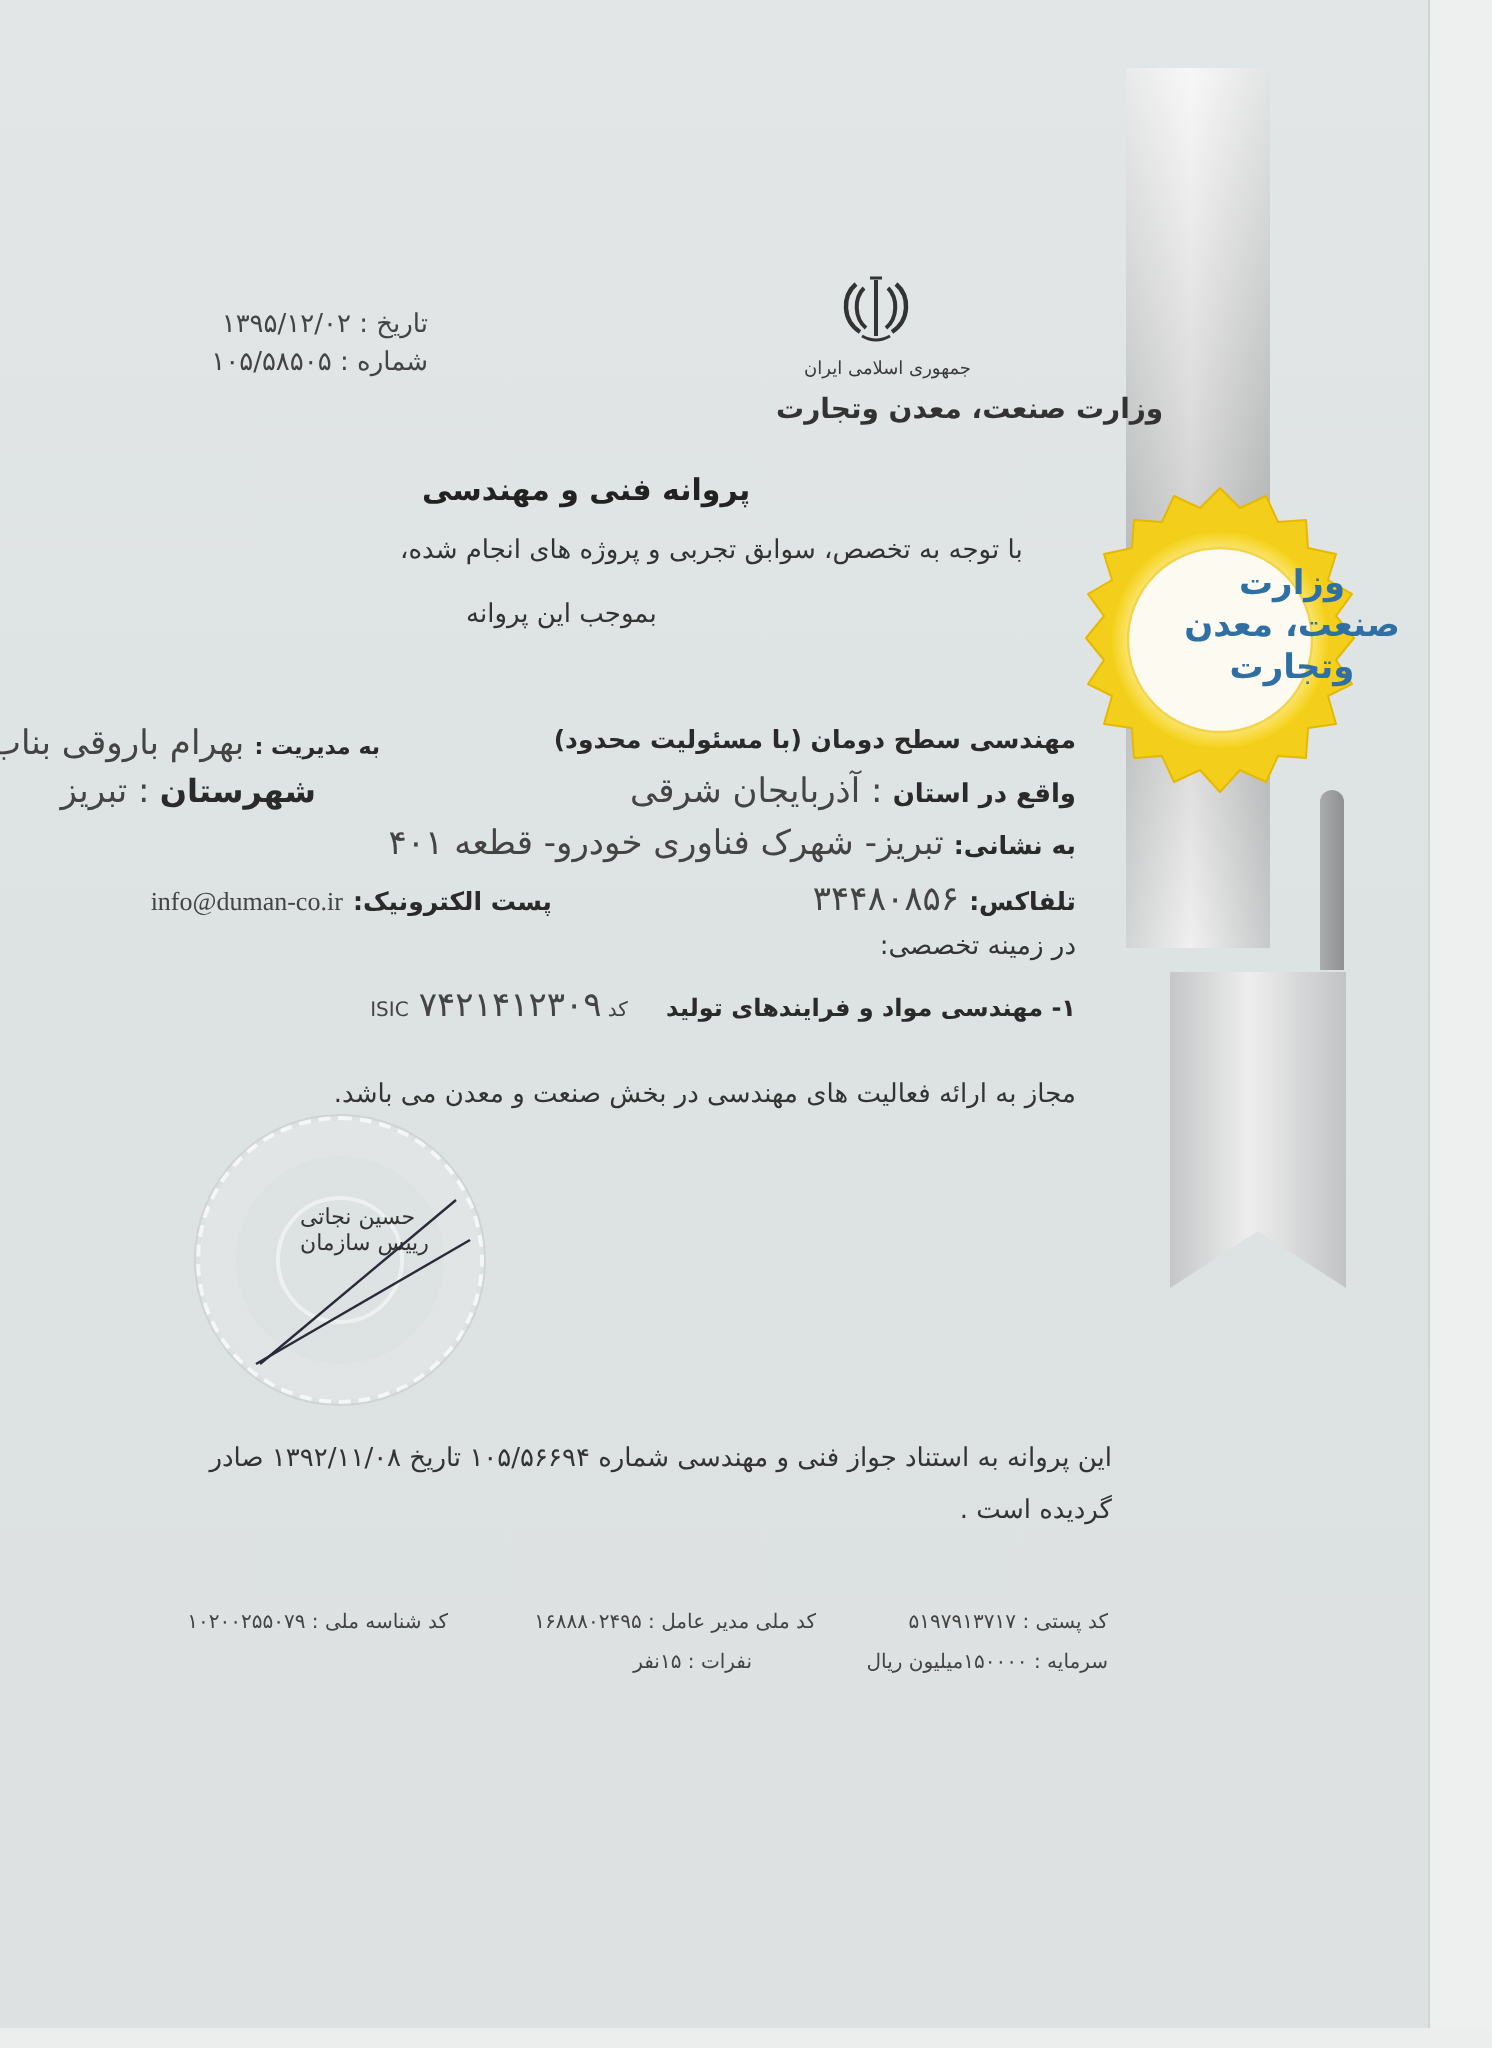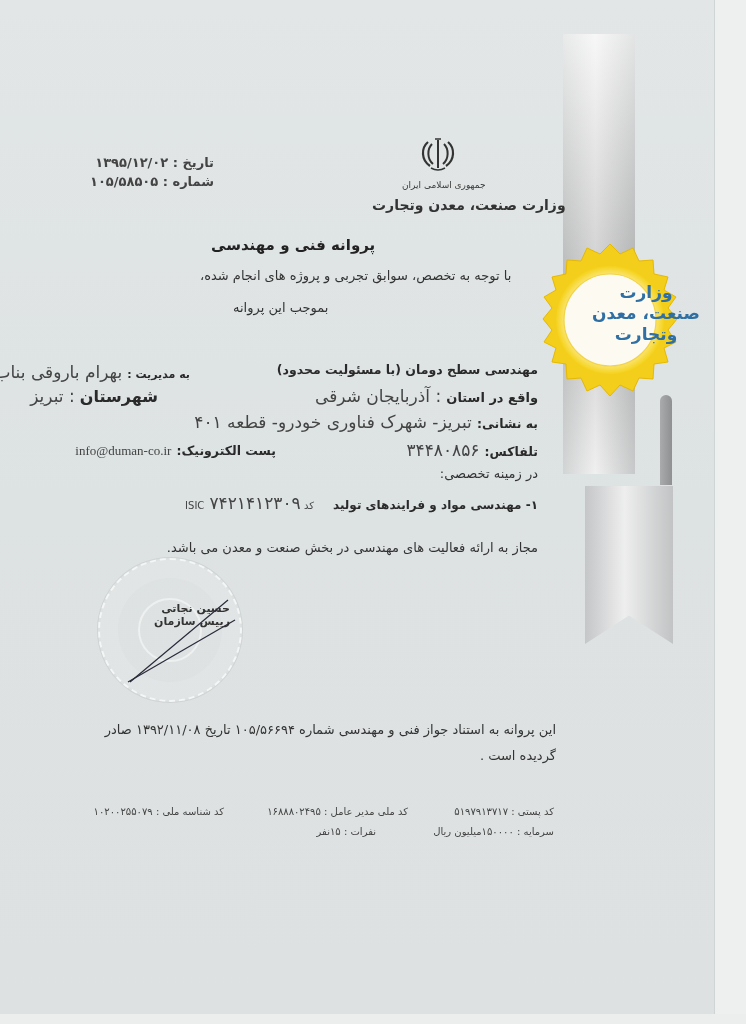--- a/index.html
+++ b/index.html
@@ -43,22 +43,22 @@
     }
     .seal-text {
       position: absolute; left: 555px; top: 282px; width: 110px; text-align: center;
       color: #2f6fa3; font-weight: bold; font-size: 17px; line-height: 21px; margin-left: 36px;
     }
 
     
     .emblem { position: absolute; left: 418px; top: 134px; width: 40px; height: 40px; }
 
     .small { font-size: 9px; color: #3a3a3a; }
-    .hdr-ministry { font-size: 14px; font-weight: bold; color: #333; }
-    .date-line { font-size: 13px; color: #444; font-weight: bold; }
+    .hdr-ministry { font-size: 14px; font-weight: bold; color: #333; margin-left: 16px; }
+    .date-line { font-size: 13px; color: #444; }
     .title { font-size: 15px; font-weight: bold; color: #222; }
     .body-text { font-size: 13px; color: #333; }
     .bold13 { font-size: 12.5px; font-weight: bold; color: #2a2a2a; }
     .val { font-size: 17px; color: #444; font-weight: normal; }
     .foot { font-size: 10px; color: #444; }
 
     .emboss {
       position: absolute; left: 98px; top: 558px; width: 140px; height: 140px; border-radius: 50%;
       border: 2px dashed rgba(255,255,255,0.7);
       box-shadow: inset 0 0 0 18px rgba(255,255,255,0.12), 0 0 0 1px rgba(180,185,185,0.35);
@@ -155,21 +155,21 @@
 <div class="abs rtl" style="right:208px; top:493px;">
   <span class="bold13" style="font-size:12px;">۱- مهندسی مواد و فرایندهای تولید</span>
   <span class="val" style="margin-right:14px; font-size:10px;">کد ISIC</span>
   <span class="val">۷۴۲۱۴۱۲۳۰۹</span>
 </div>
 
 <div class="abs rtl body-text" style="right:208px; top:540px;">مجاز به ارائه فعالیت های مهندسی در بخش صنعت و معدن می باشد.</div>
 
 <div class="emboss"></div>
 <div class="emboss-inner"></div>
-<div class="abs rtl" style="left:150px; top:602px; font-size:11px; font-weight:bold; color:#333; text-align:right; width:80px;">
+<div class="abs rtl" style="left:150px; top:602px; font-size:11px; font-weight:normal; color:#333; text-align:left; width:80px;">
   <div>حسین نجاتی</div>
   <div>رییس سازمان</div>
 </div>
 <svg class="signature" viewBox="0 0 130 100">
   <path d="M10,92 L108,10" stroke="#2a2a3a" stroke-width="1.2" fill="none"></path>
   <path d="M8,92 L115,30" stroke="#2a2a3a" stroke-width="1.2" fill="none"></path>
 </svg>
 
 <div class="abs rtl body-text" style="right:190px; top:722px;">این پروانه به استناد جواز فنی و مهندسی شماره ۱۰۵/۵۶۶۹۴ تاریخ ۱۳۹۲/۱۱/۰۸ صادر</div>
 <div class="abs rtl body-text" style="right:190px; top:748px;">گردیده است .</div>

